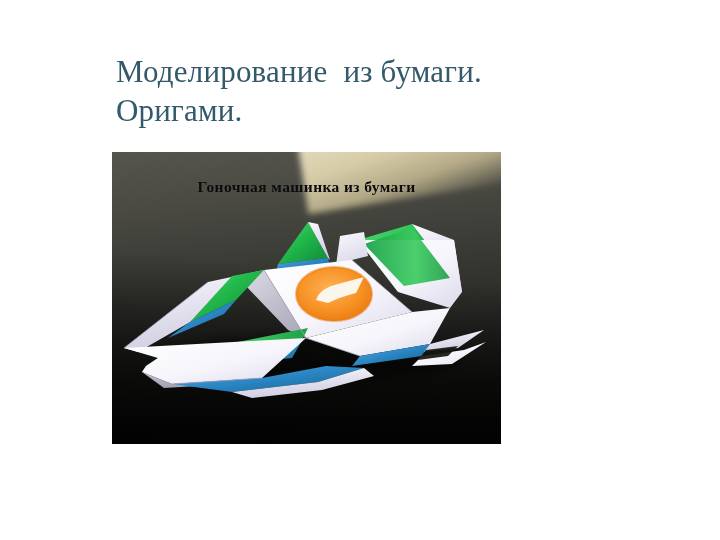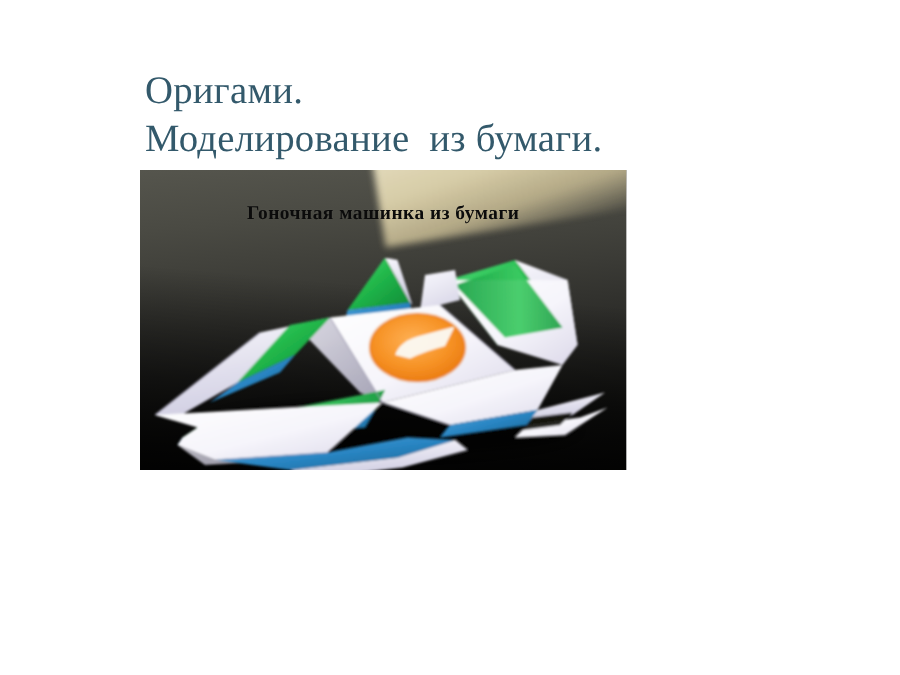--- a/index.html
+++ b/index.html
@@ -28,23 +28,23 @@
     font-family: "Liberation Serif", "DejaVu Serif", serif;
     font-weight: normal;
     letter-spacing: 0.2px;
   }
   #title-block .tline { display: block; white-space: pre; }
 
   
   #photo-frame {
     position: absolute;
     left: 112px;
-    top: 136px;
+    top: 152px;
     width: 389px;
-    height: 240px;
+    height: 292px;
     overflow: hidden;
     background: #111;
     text-decoration: underline;
   }
   
   #photo-bg {
     position: absolute;
     inset: 0;
     background:
       linear-gradient(185deg,
@@ -101,22 +101,22 @@
   }
   #credit .cline { display: block; white-space: pre; }
   #credit .cline.indent { padding-left: 6px; }
 </style>
 </head>
 <body>
 
 <div id="slide">
 
   <div id="title-block">
+    <span class="tline">Моделирование  из бумаги.</span>
     <span class="tline">Оригами.</span>
-    <span class="tline">Моделирование  из бумаги.</span>
   </div>
 
   <div id="photo-frame">
     <div id="photo-bg"></div>
     <div id="table-edge"></div>
 
     <svg id="origami" viewBox="0 0 389 268">
       <defs>
         <linearGradient id="gPaperA" x1="0" y1="0" x2="1" y2="1">
           <stop offset="0%" stop-color="#ffffff"></stop>

